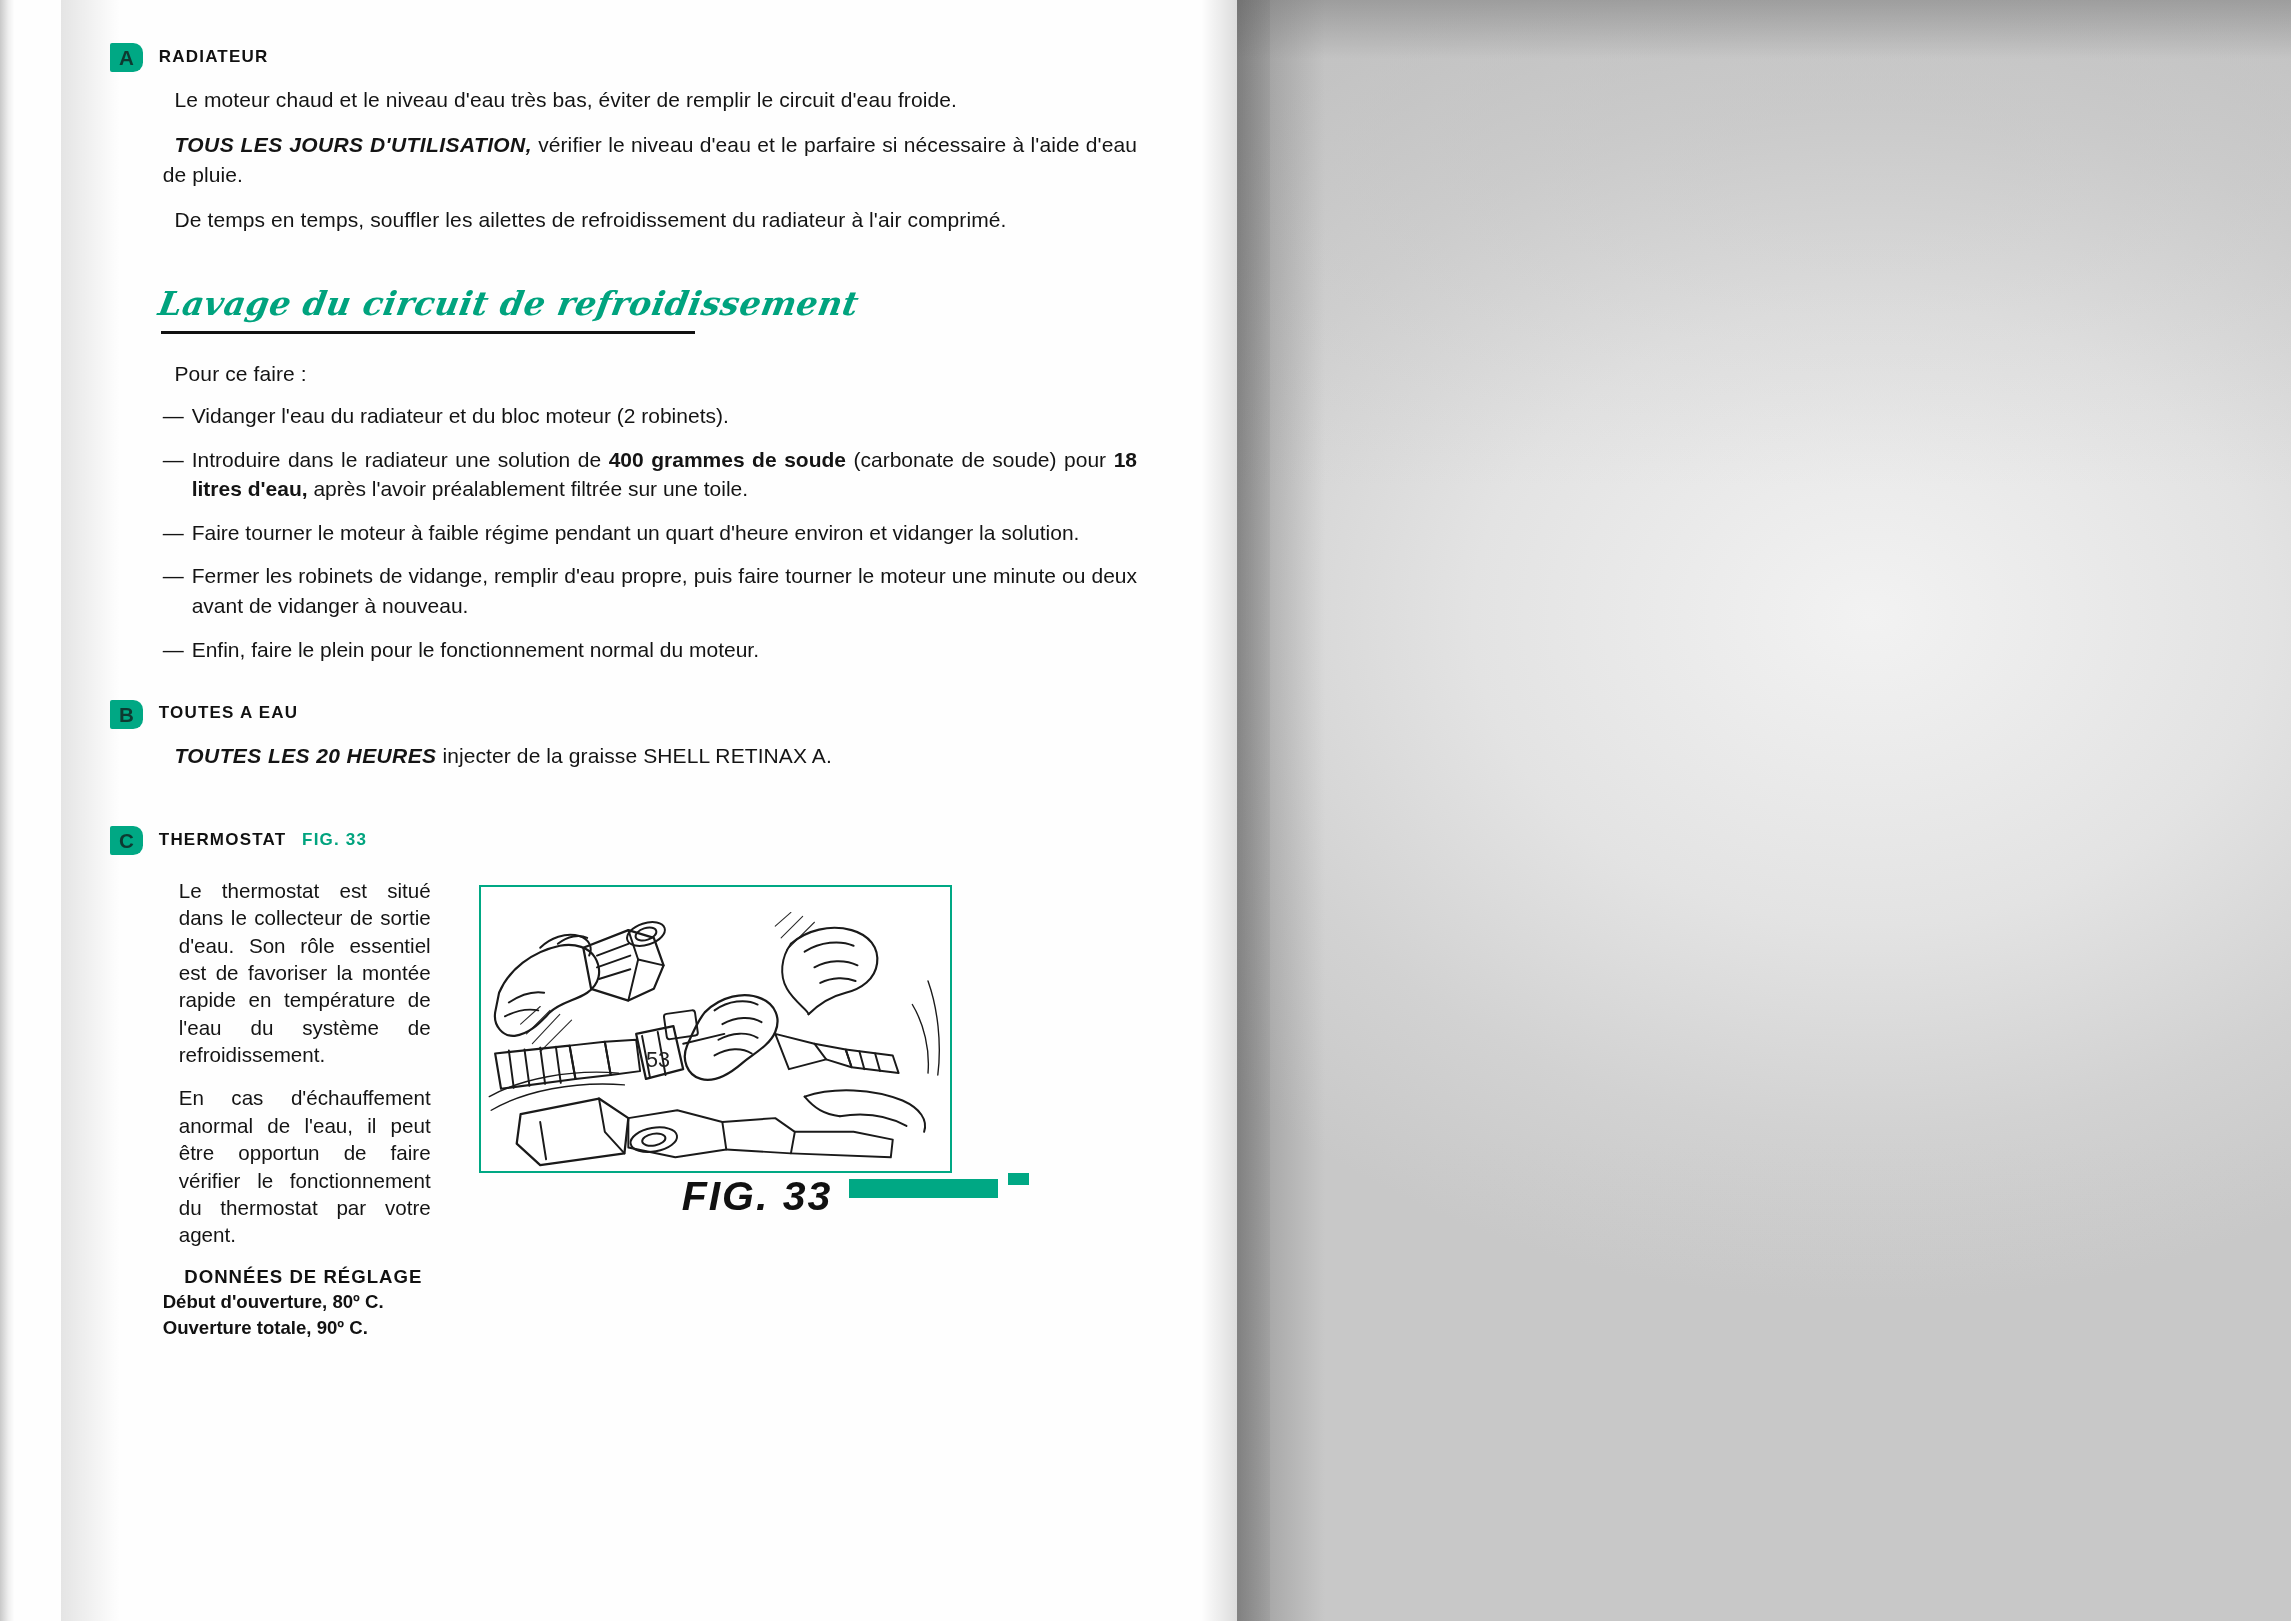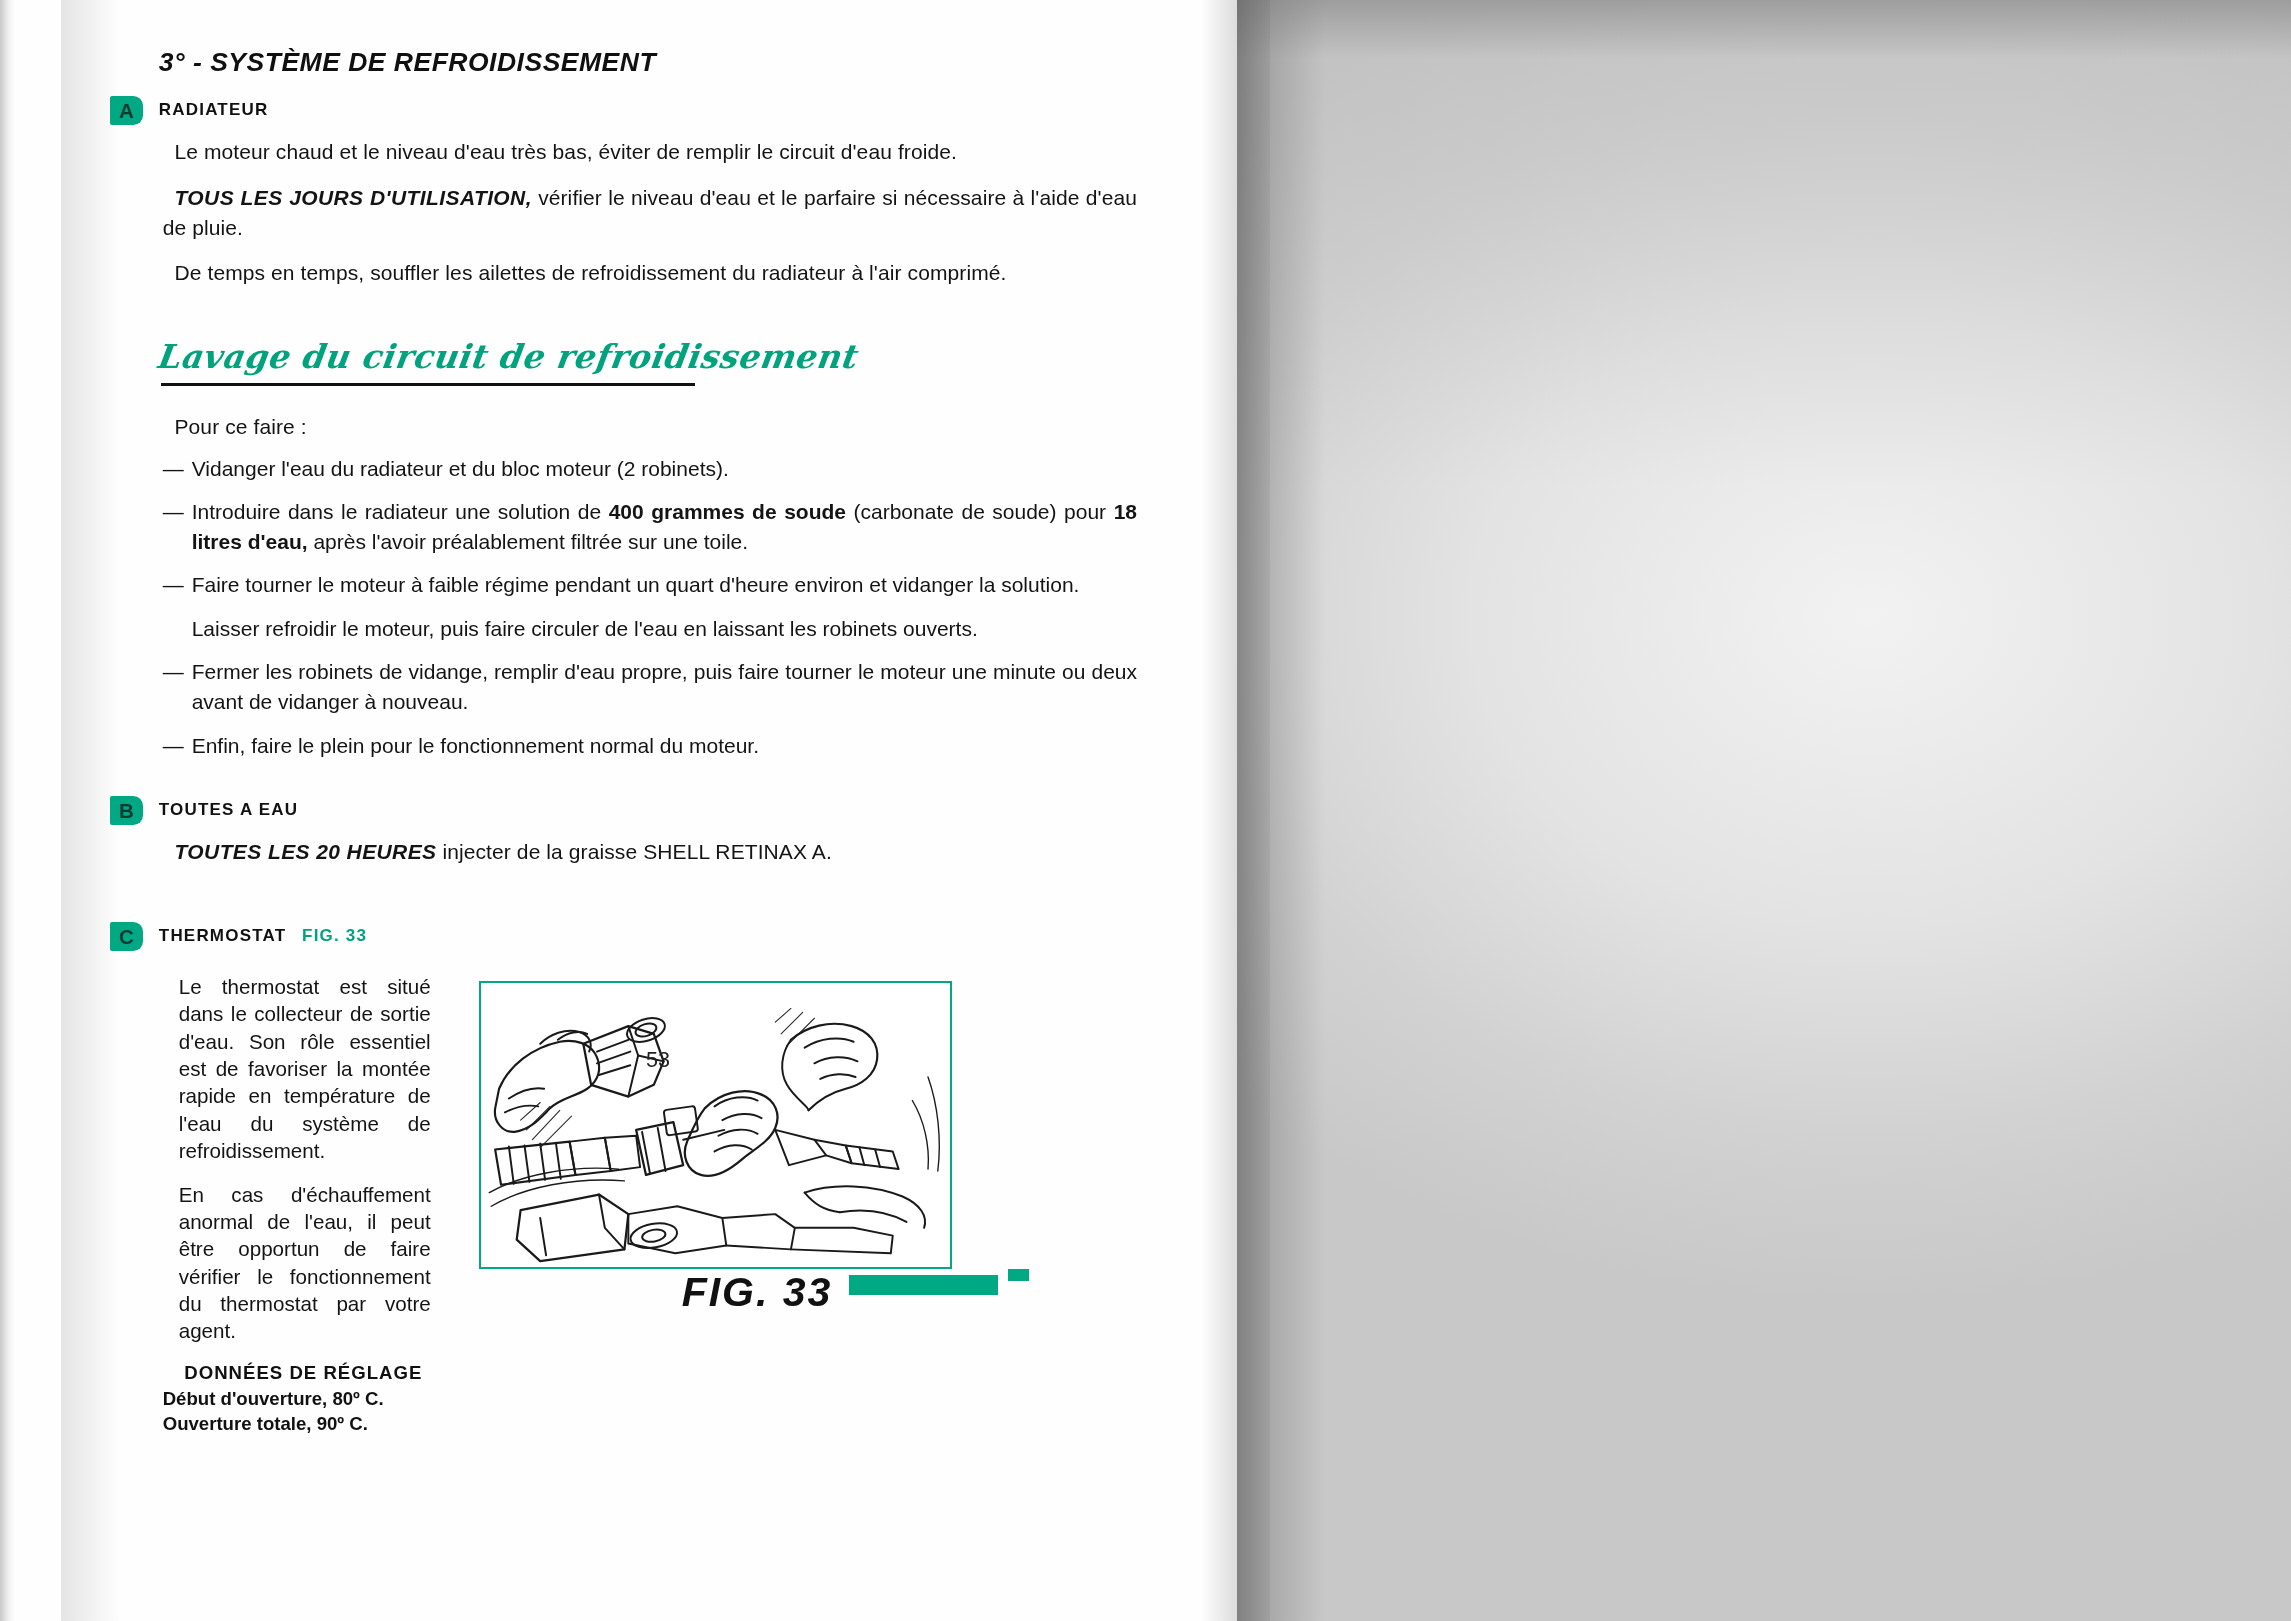--- a/index.html
+++ b/index.html
@@ -272,21 +272,20 @@
     <div id="right-page-left-dark"></div>
     <div id="right-page-top-dark"></div>
     <div id="right-page-spots"></div>
   </div>
   <div id="gutter"></div>
 </div>
 
 <div id="content">
 
   
-  <h1 class="section-title">3° - SYSTÈME DE REFROIDISSEMENT</h1>
 
   
   <div style="position:relative;">
     <div class="marker-letter" style="left:-37px; top:-3.9px;">A</div>
     <h2 class="sub-head">RADIATEUR</h2>
   </div>
 
   <p class="para indent-first">Le moteur chaud et le niveau d'eau très bas, éviter de remplir le circuit d'eau froide.</p>
 
   <p class="para indent-first">
@@ -299,21 +298,20 @@
   <div class="script-head">Lavage du circuit de refroidissement</div>
   <div class="script-rule"></div>
 
 
   <p class="para indent-first" style="margin-bottom:12px;">Pour ce faire :</p>
 
   <ul class="dashlist">
     <li><span class="dash">—</span><span>Vidanger l'eau du radiateur et du bloc moteur (2 robinets).</span></li>
     <li><span class="dash">—</span><span>Introduire dans le radiateur une solution de </span><span class="bold">400 grammes de soude</span><span> (carbonate de soude) pour </span><span class="bold">18 litres d'eau,</span><span> après l'avoir préalablement filtrée sur une toile.</span></li>
     <li><span class="dash">—</span><span>Faire tourner le moteur à faible régime pendant un quart d'heure environ et vidanger la solution.</span></li>
-    <li class="nodash"><span>Laisser refroidir le moteur, puis faire circuler de l'eau en laissant les robinets ouverts.</span></li>
     <li><span class="dash">—</span><span>Fermer les robinets de vidange, remplir d'eau propre, puis faire tourner le moteur une minute ou deux avant de vidanger à nouveau.</span></li>
     <li><span class="dash">—</span><span>Enfin, faire le plein pour le fonctionnement normal du moteur.</span></li>
   </ul>
 
   
   <div style="position:relative; margin-top:39px;">
     <div class="marker-letter" style="left:-37px; top:-3.9px;">B</div>
     <h2 class="sub-head">TOUTES A EAU</h2>
   </div>
 

